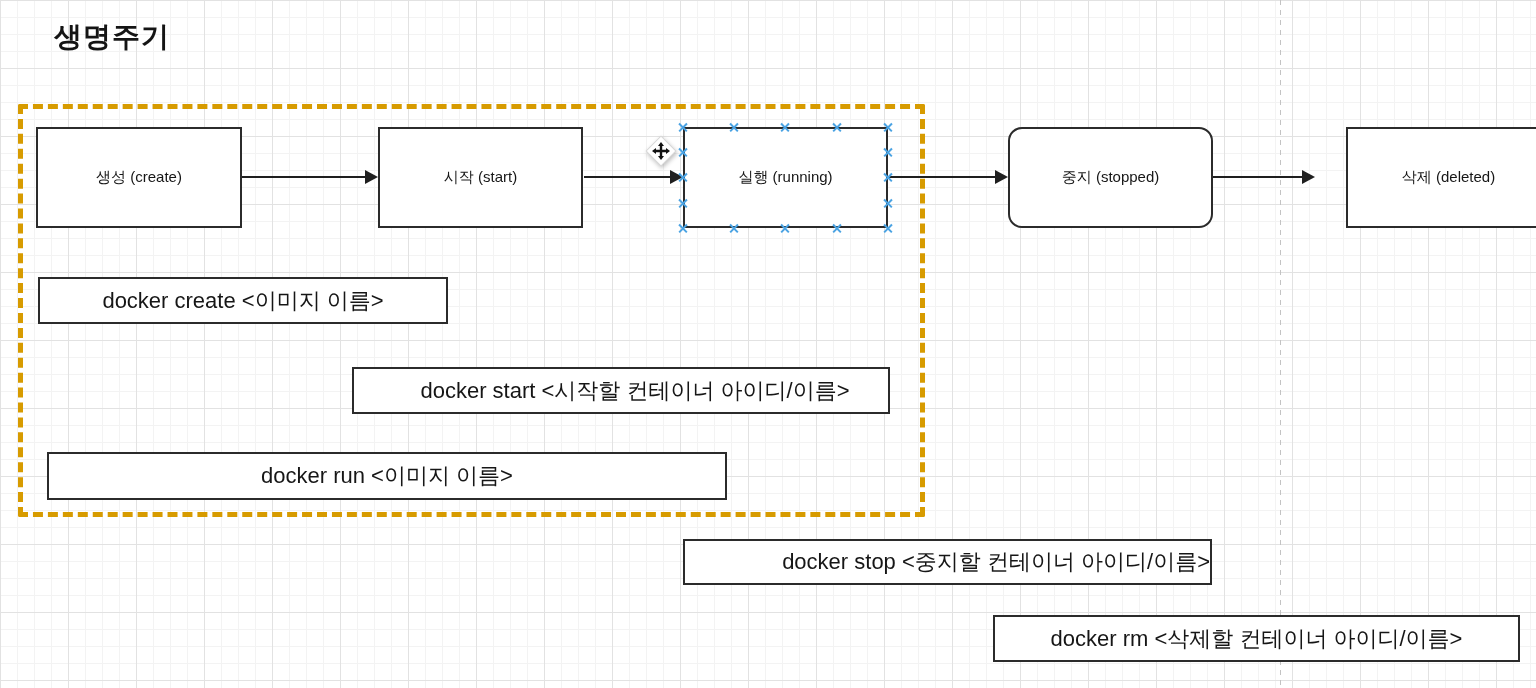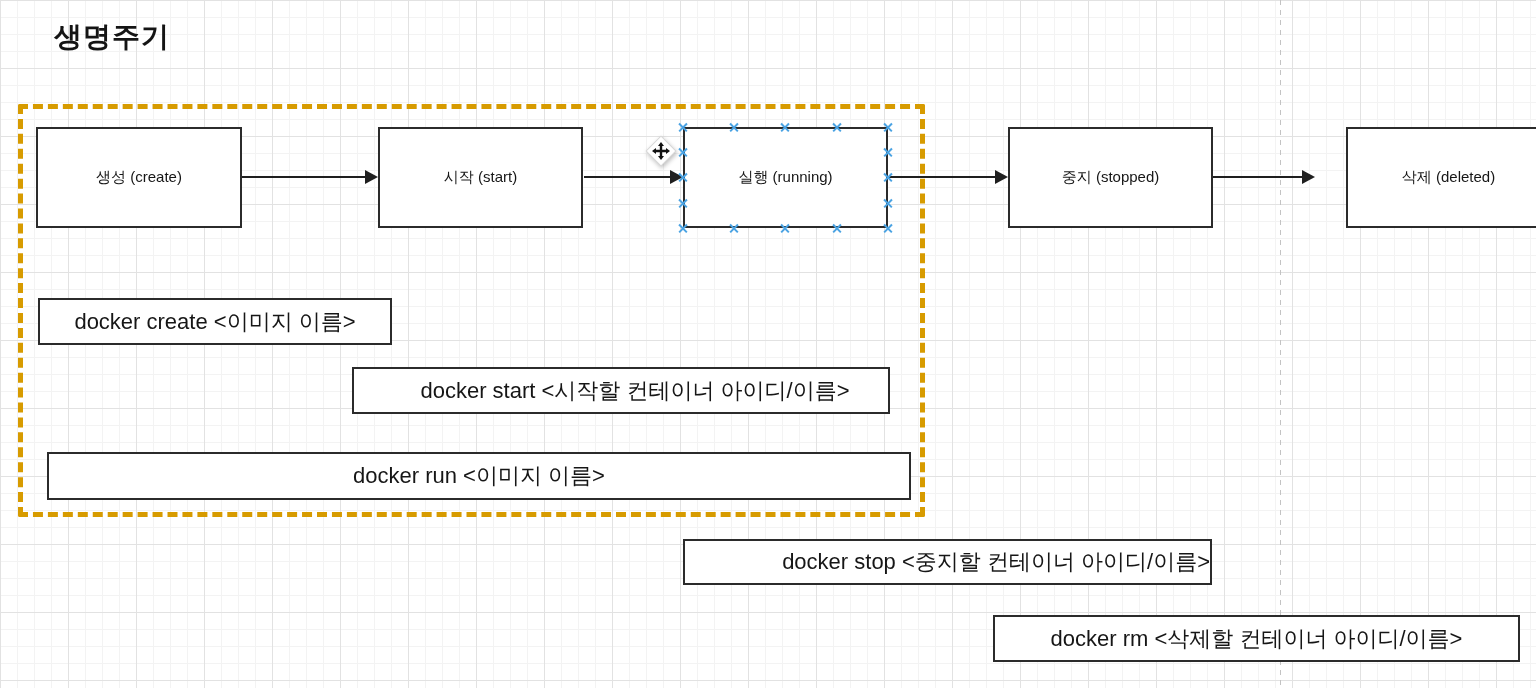--- a/index.html
+++ b/index.html
@@ -77,21 +77,21 @@
 
   <div class="node" style="left:36px;width:206px;">
     <span>생성 (create)</span>
   </div>
   <div class="node" style="left:378px;">
     <span>시작 (start)</span>
   </div>
   <div class="node" style="left:683px;">
     <span>실행 (running)</span>
   </div>
-  <div class="node" style="left:1008px;">
+  <div class="node" style="left:1008px;border-radius:14px;">
     <span>중지 (stopped)</span>
   </div>
   <div class="node" style="left:1346px;">
     <span>삭제 (deleted)</span>
   </div>
 
   <div class="arrow" style="left:242px;top:176px;width:136px;">
     <i class="shaft"></i>
     <i class="head"></i>
   </div>
@@ -101,27 +101,27 @@
   </div>
   <div class="arrow" style="left:888px;top:176px;width:120px;">
     <i class="shaft"></i>
     <i class="head"></i>
   </div>
   <div class="arrow" style="left:1213px;top:176px;width:102px;">
     <i class="shaft"></i>
     <i class="head"></i>
   </div>
 
-  <div class="cmd" style="left:38px;top:298px;width:354px;height:47px;">
+  <div class="cmd" style="left:38px;top:277px;width:410px;height:47px;">
     <span>docker create &lt;이미지 이름&gt;</span>
   </div>
   <div class="cmd" style="left:352px;top:367px;width:538px;height:47px;padding-left:28px;">
     <span>docker start &lt;시작할 컨테이너 아이디/이름&gt;</span>
   </div>
-  <div class="cmd" style="left:47px;top:452px;width:864px;height:48px;">
+  <div class="cmd" style="left:47px;top:452px;width:680px;height:48px;">
     <span>docker run &lt;이미지 이름&gt;</span>
   </div>
   <div class="cmd" style="left:683px;top:539px;width:529px;height:46px;justify-content:flex-end;">
     <span>docker stop &lt;중지할 컨테이너 아이디/이름&gt;</span>
   </div>
   <div class="cmd" style="left:993px;top:615px;width:527px;height:47px;">
     <span>docker rm &lt;삭제할 컨테이너 아이디/이름&gt;</span>
   </div>
 
   <span class="xhandle" style="left:683px;top:127px;"></span>

